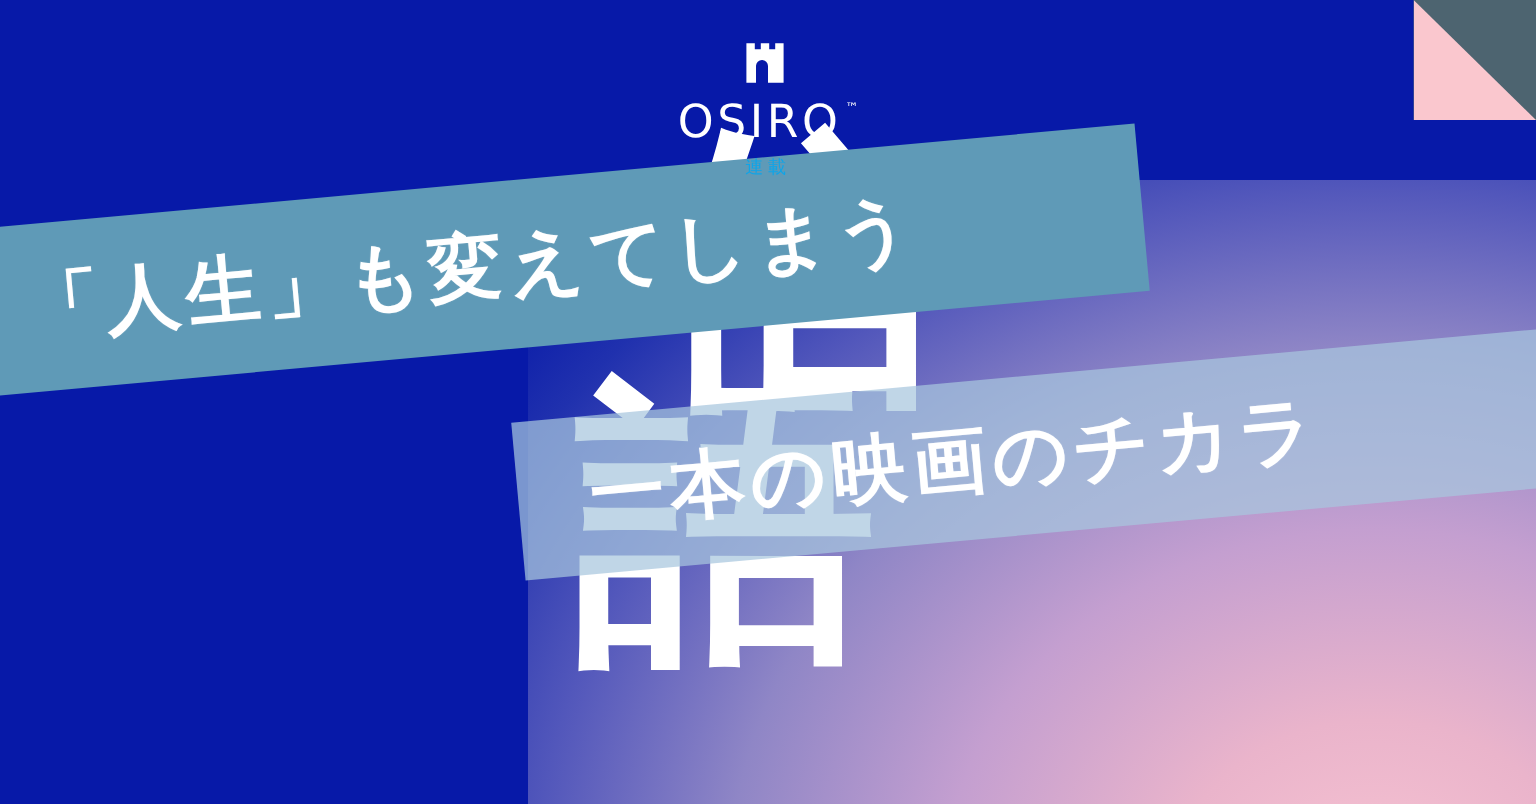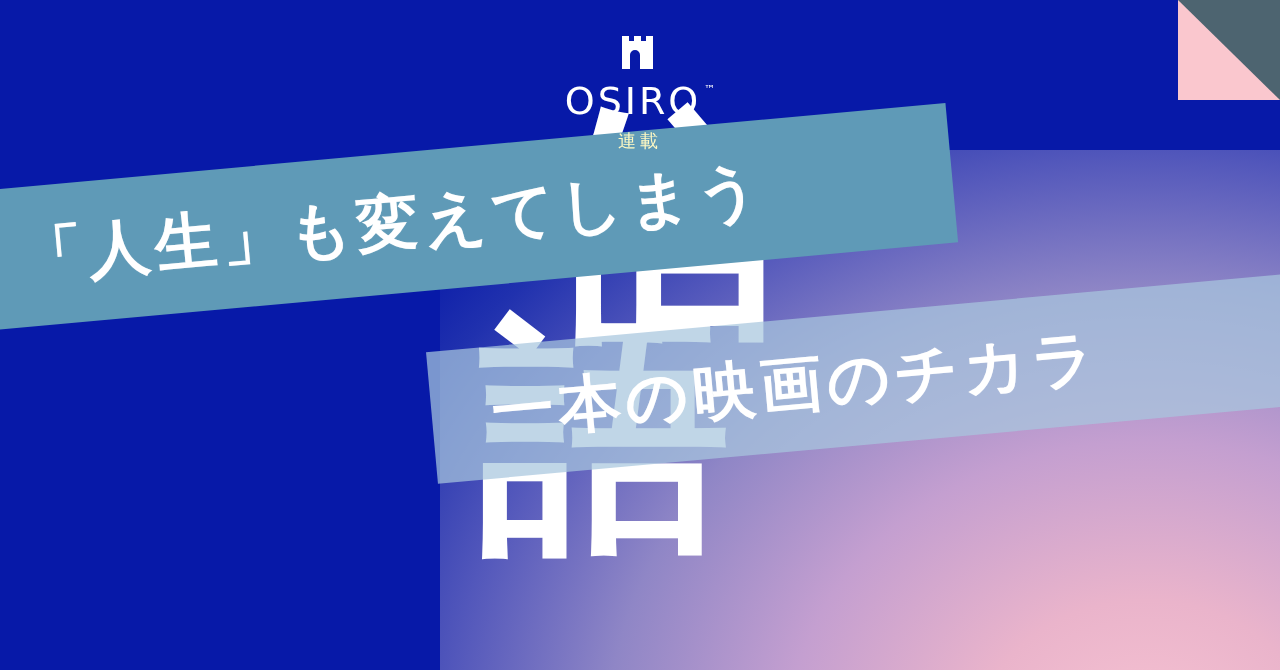--- a/index.html
+++ b/index.html
@@ -152,23 +152,23 @@
   .logo-tm {
     color: #ffffff;
     font-family: "DejaVu Sans", sans-serif;
     font-size: 11px;
     line-height: 1;
     margin-left: 3px;
     margin-top: 2px;
   }
   .logo-sub {
     margin-top: 12px;
-    color: #fef9c3;
-    font-family: "DejaVu Sans", sans-serif;
-    font-size: 18px;
+    color: #0ea5e9;
+    font-family: "DejaVu Sans", sans-serif;
+    font-size: 15px;
     letter-spacing: 4px;
     line-height: 1;
   }
 </style>
 </head>
 <body>
 
 <div id="stage">
 
   <div class="bg-base"></div>

